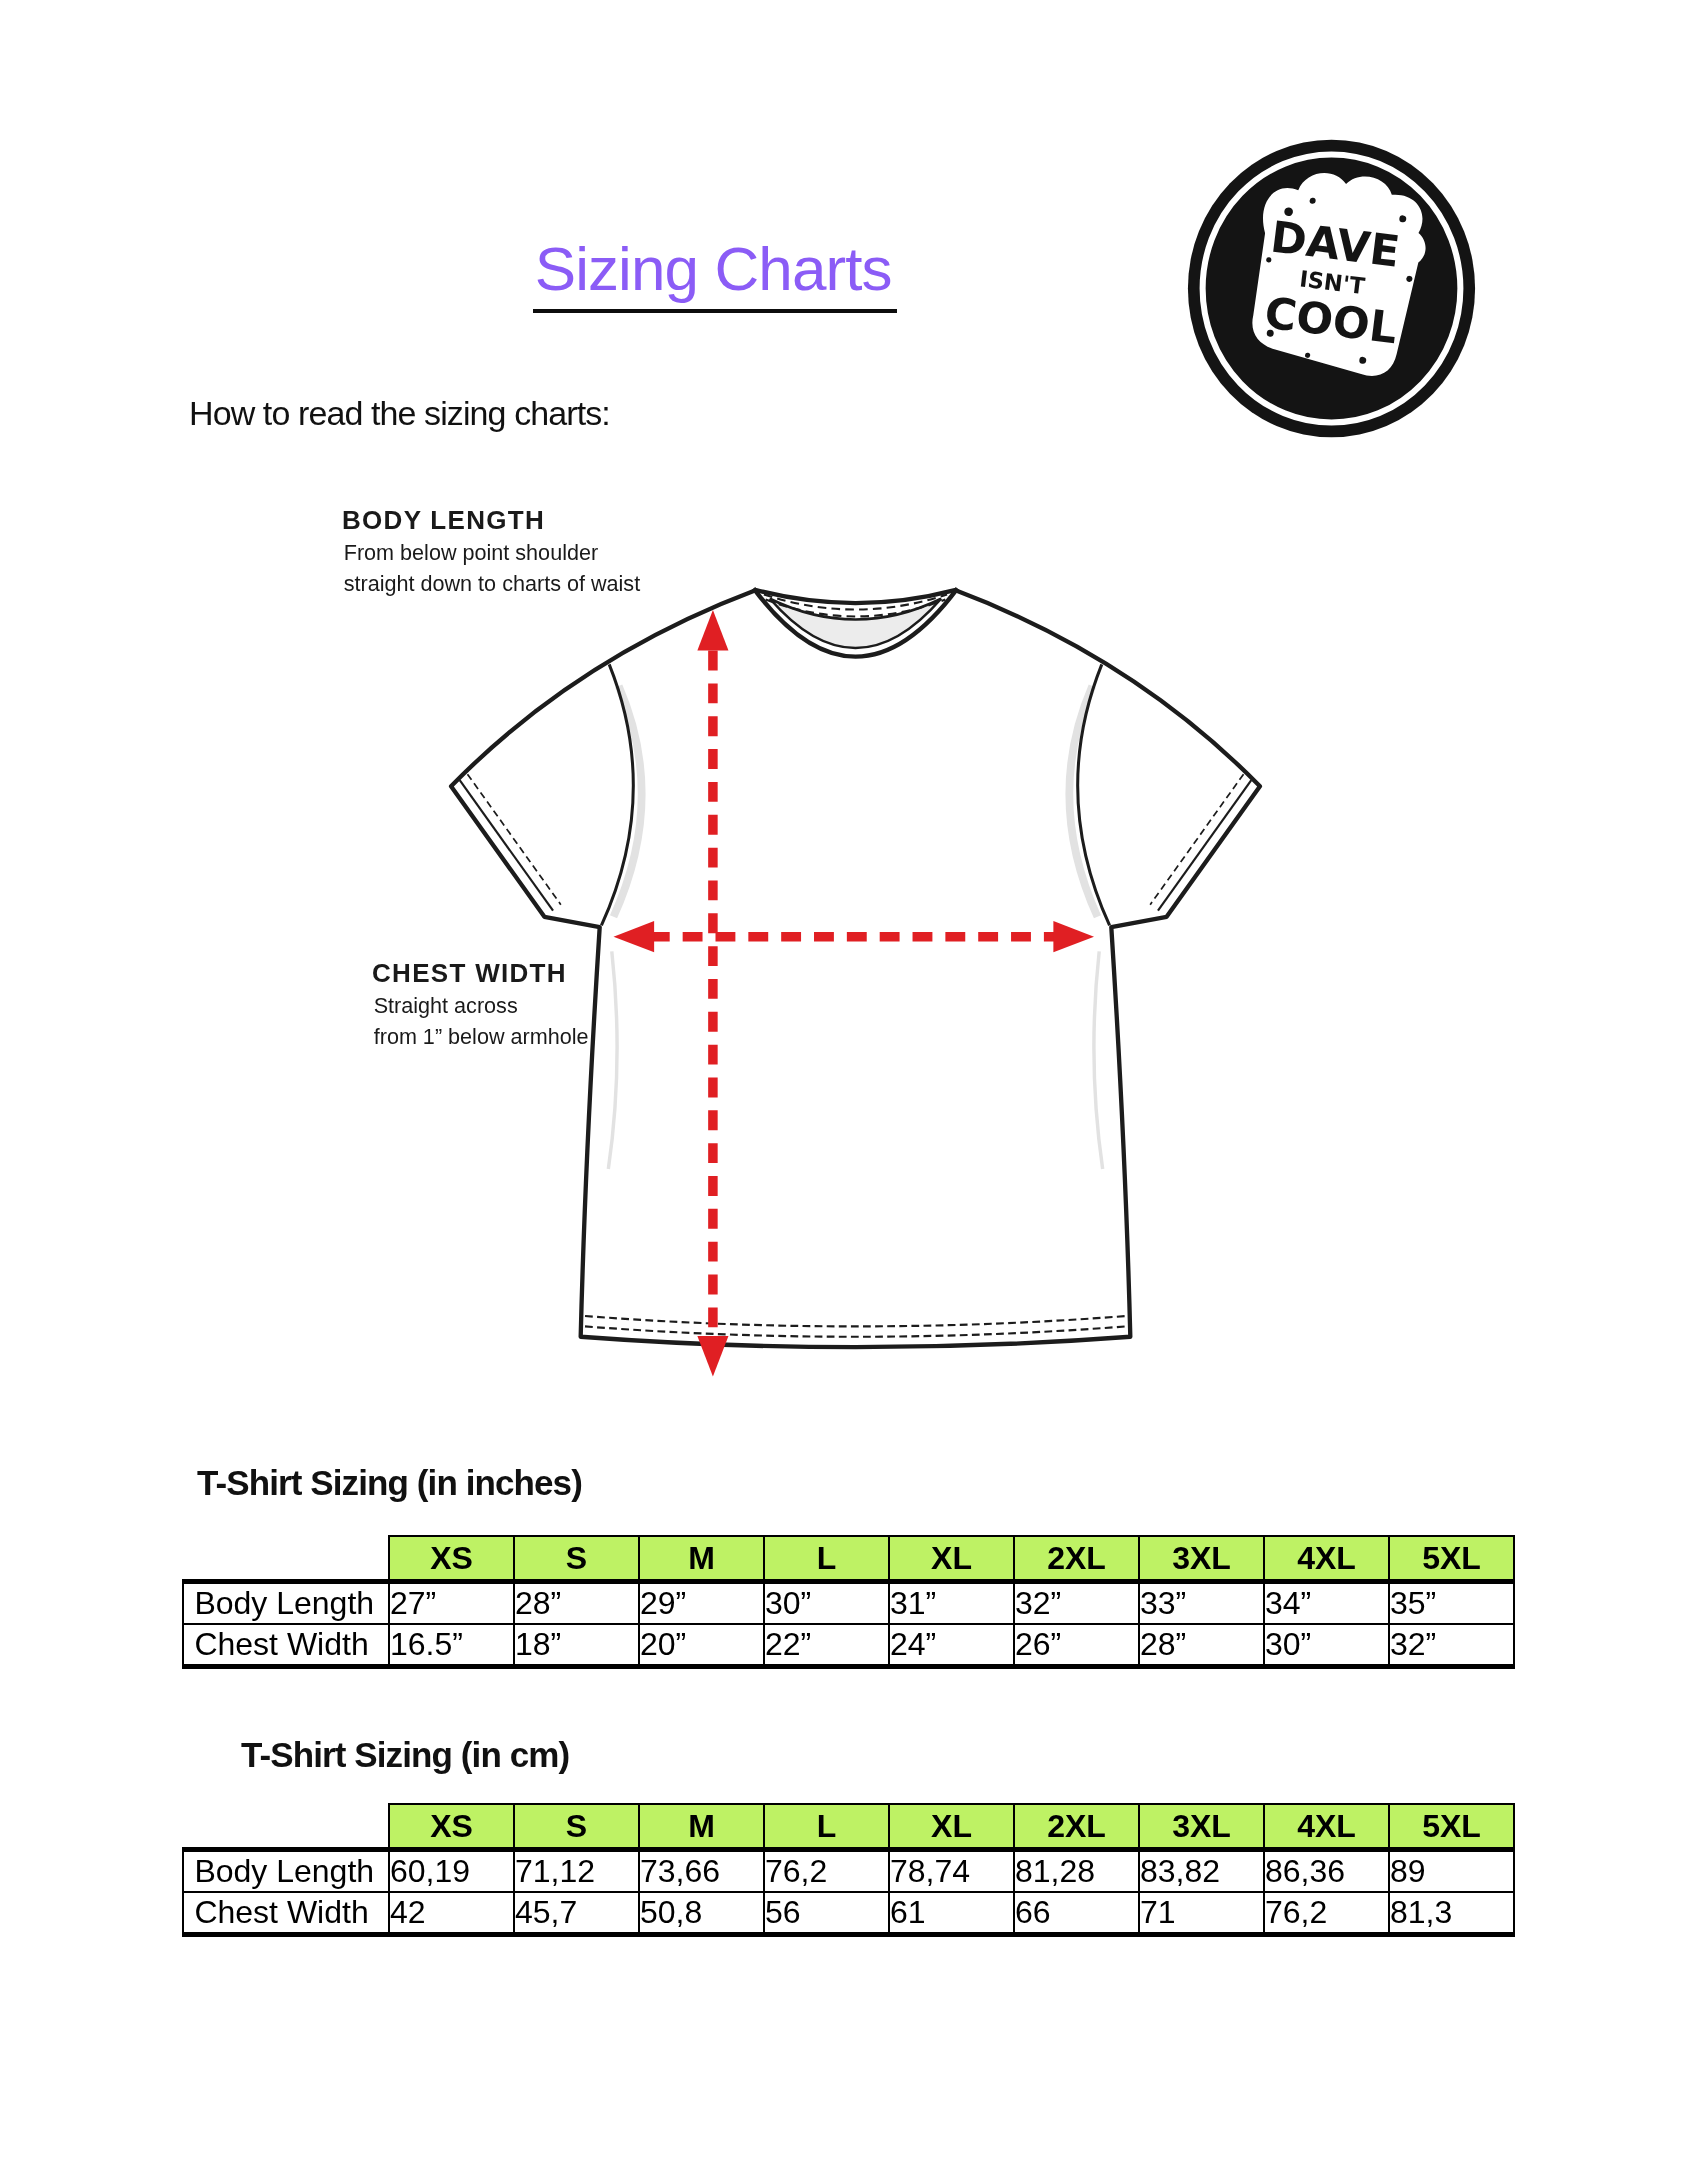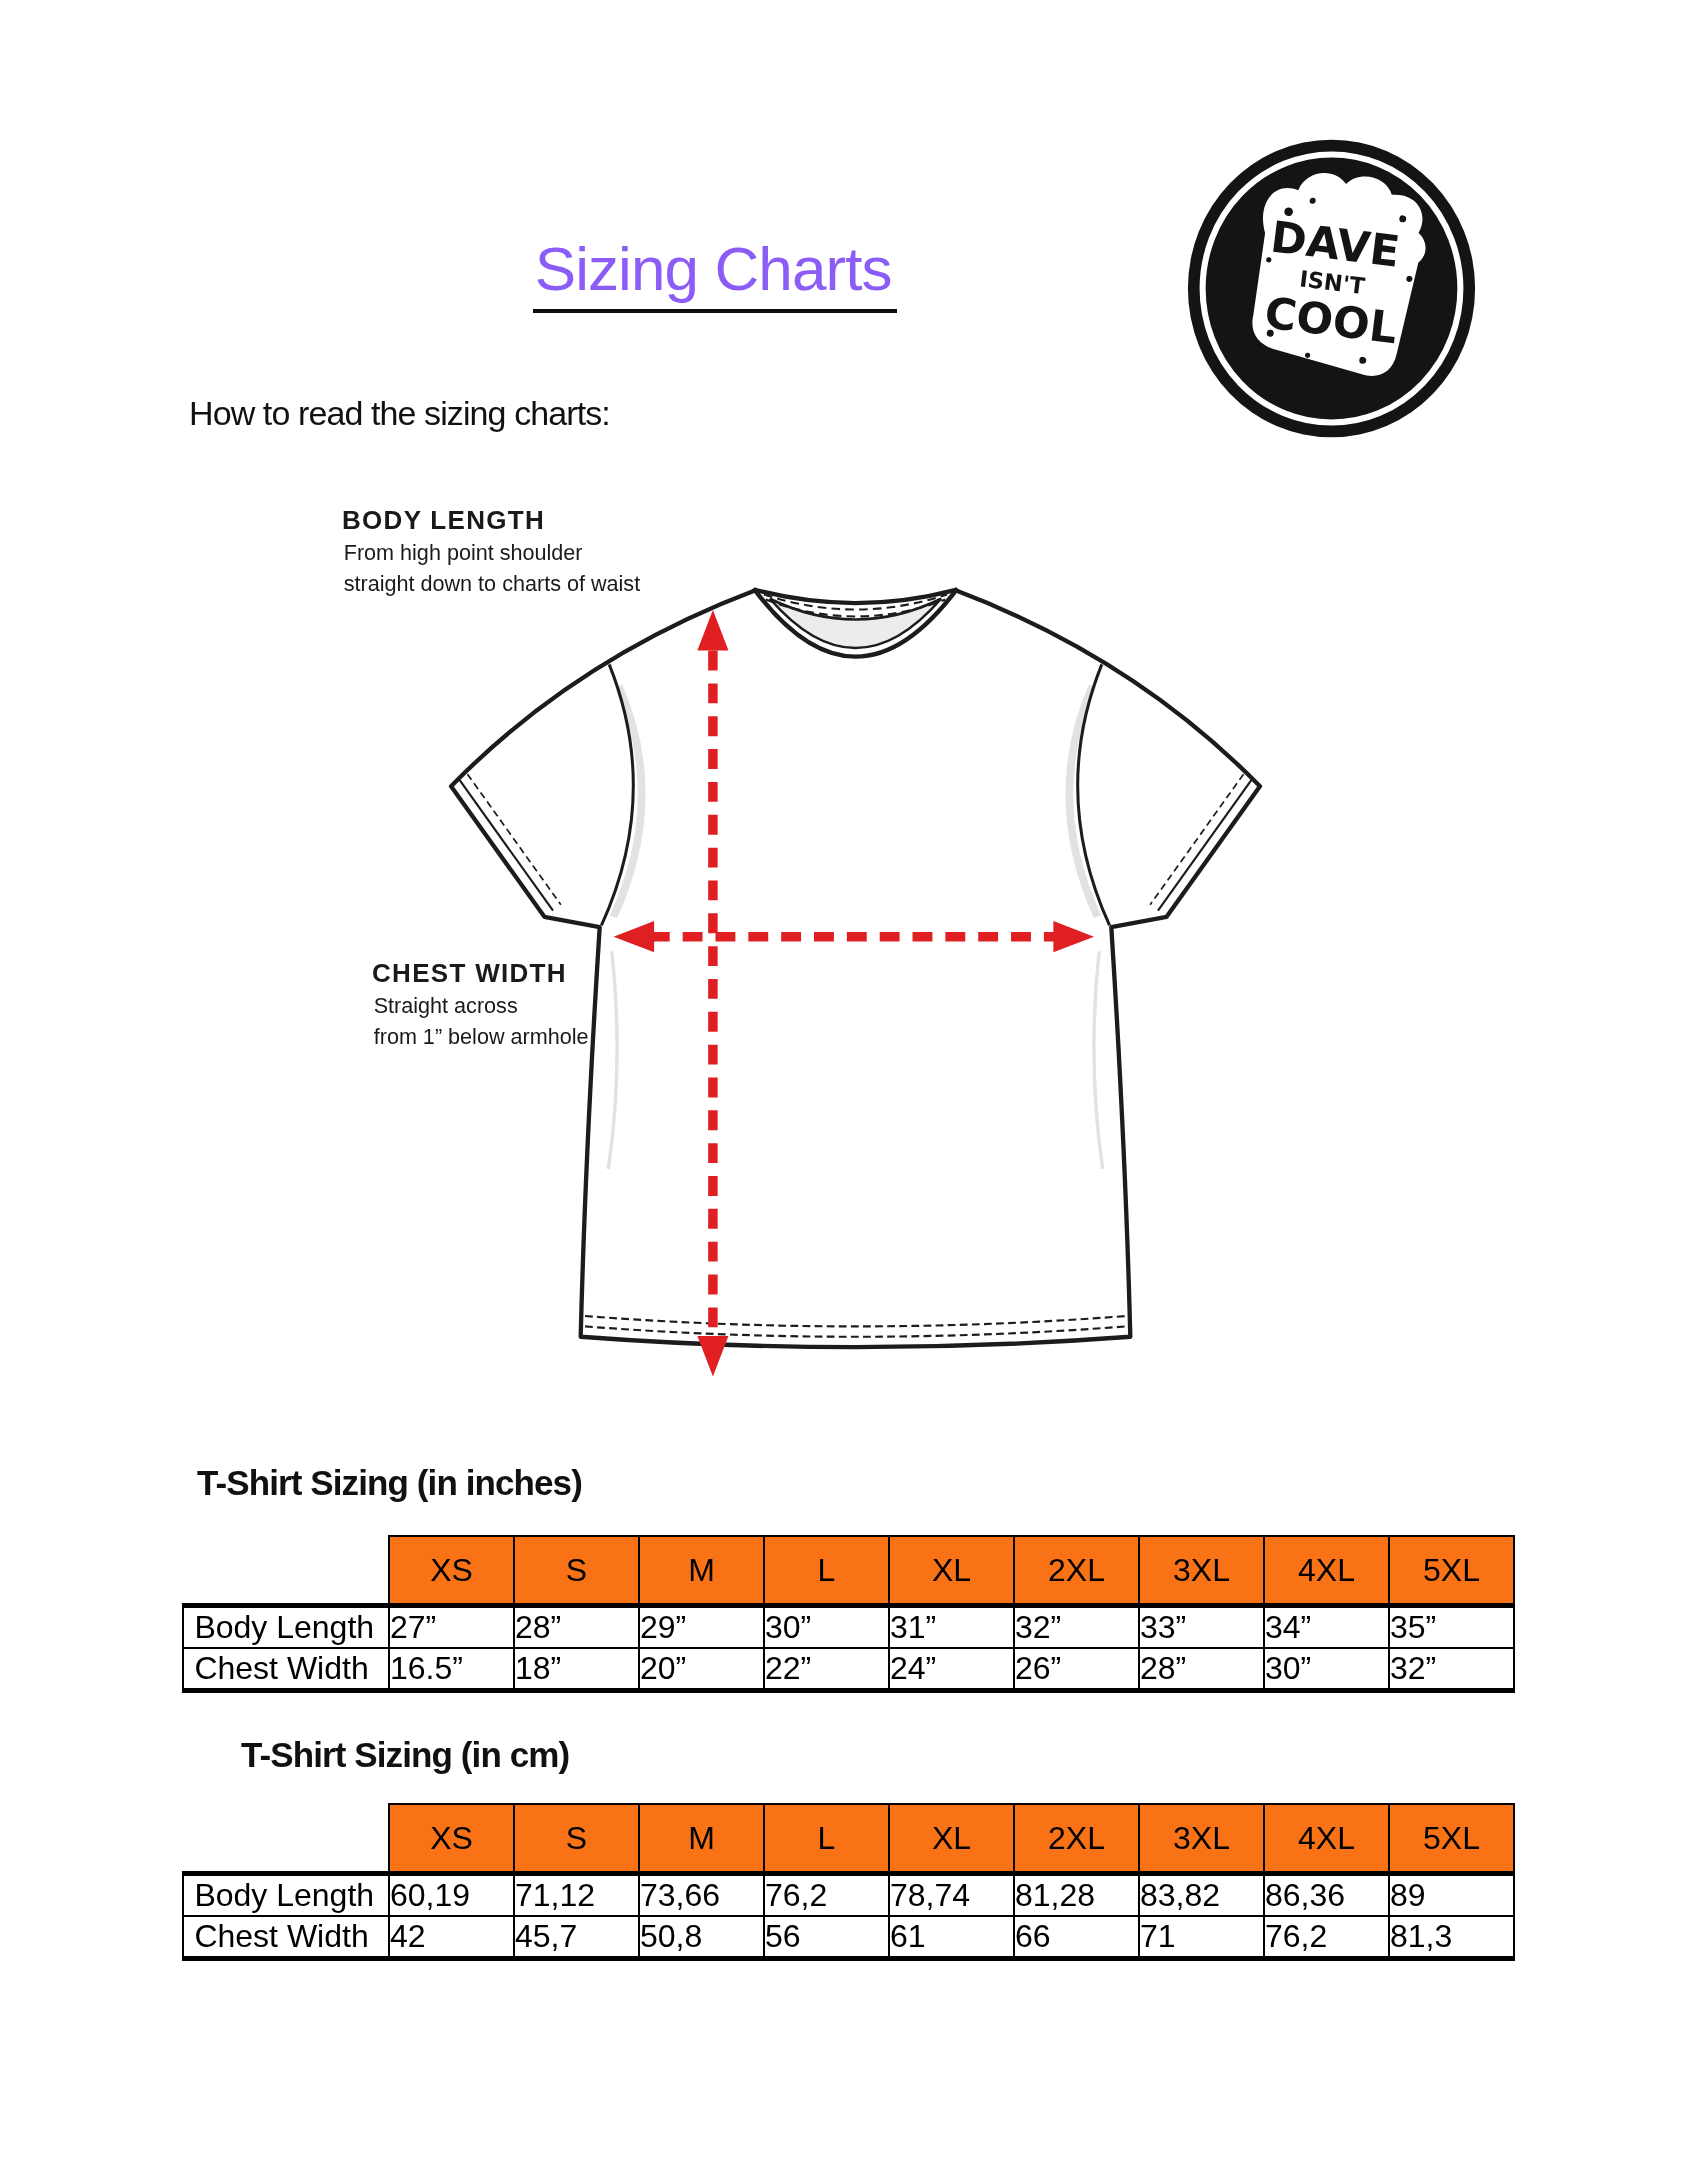--- a/index.html
+++ b/index.html
@@ -24,22 +24,22 @@
   .sec-heading{position:absolute;font-size:35px;font-weight:bold;letter-spacing:-0.9px;}
   #h-inches{left:197px;top:1463px;}
   #h-cm{left:197px;top:1735px;margin-left:44px;}
 
   table.size-table{position:absolute;left:182px;border-collapse:collapse;table-layout:fixed;
                    font-size:32px;color:#000;}
   #t-inches{top:1535px;}
   #t-cm{top:1803px;}
   table.size-table col.lab{width:206px;}
   table.size-table col.sz{width:125px;}
-  table.size-table th{background:#f97316;border:2.6px solid #000;border-bottom:5.2px solid #000;
-                      font-weight:normal;height:42px;padding:12px;}
+  table.size-table th{background:#bef264;border:2.6px solid #000;border-bottom:5.2px solid #000;
+                      font-weight:bold;height:42px;padding:0;}
   table.size-table td{border:2.6px solid #000;text-align:left;height:39px;padding:0;background:#fff;}
   table.size-table td.corner{border:none;border-bottom:5.2px solid #000;background:transparent;}
   table.size-table td.rowlab{text-align:left;padding-left:10.4px;}
   table.size-table tr.last td{border-bottom:5.2px solid #000;}
 </style>
 </head>
 <body>
 
 <div class="page">
 
@@ -113,21 +113,21 @@
     </g>
     <g fill="#e01f23" stroke="none">
       <line x1="252" y1="415" x2="724" y2="415" stroke="#e01f23" stroke-width="11" stroke-dasharray="23 15"></line>
       <polygon points="210,415 257,397 257,433"></polygon>
       <polygon points="766,415 719,397 719,433"></polygon>
     </g>
   </svg>
 
   <div class="ann" id="ann-body">
     <h3>BODY LENGTH</h3>
-    <p>From high point shoulder</p>
+    <p>From below point shoulder</p>
     <p>straight down to charts of waist</p>
   </div>
   <div class="ann" id="ann-chest">
     <h3>CHEST WIDTH</h3>
     <p>Straight across</p>
     <p>from 1” below armhole</p>
   </div>
 
   <div class="sec-heading" id="h-inches">T-Shirt Sizing (in inches)</div>
   <table class="size-table" id="t-inches">

